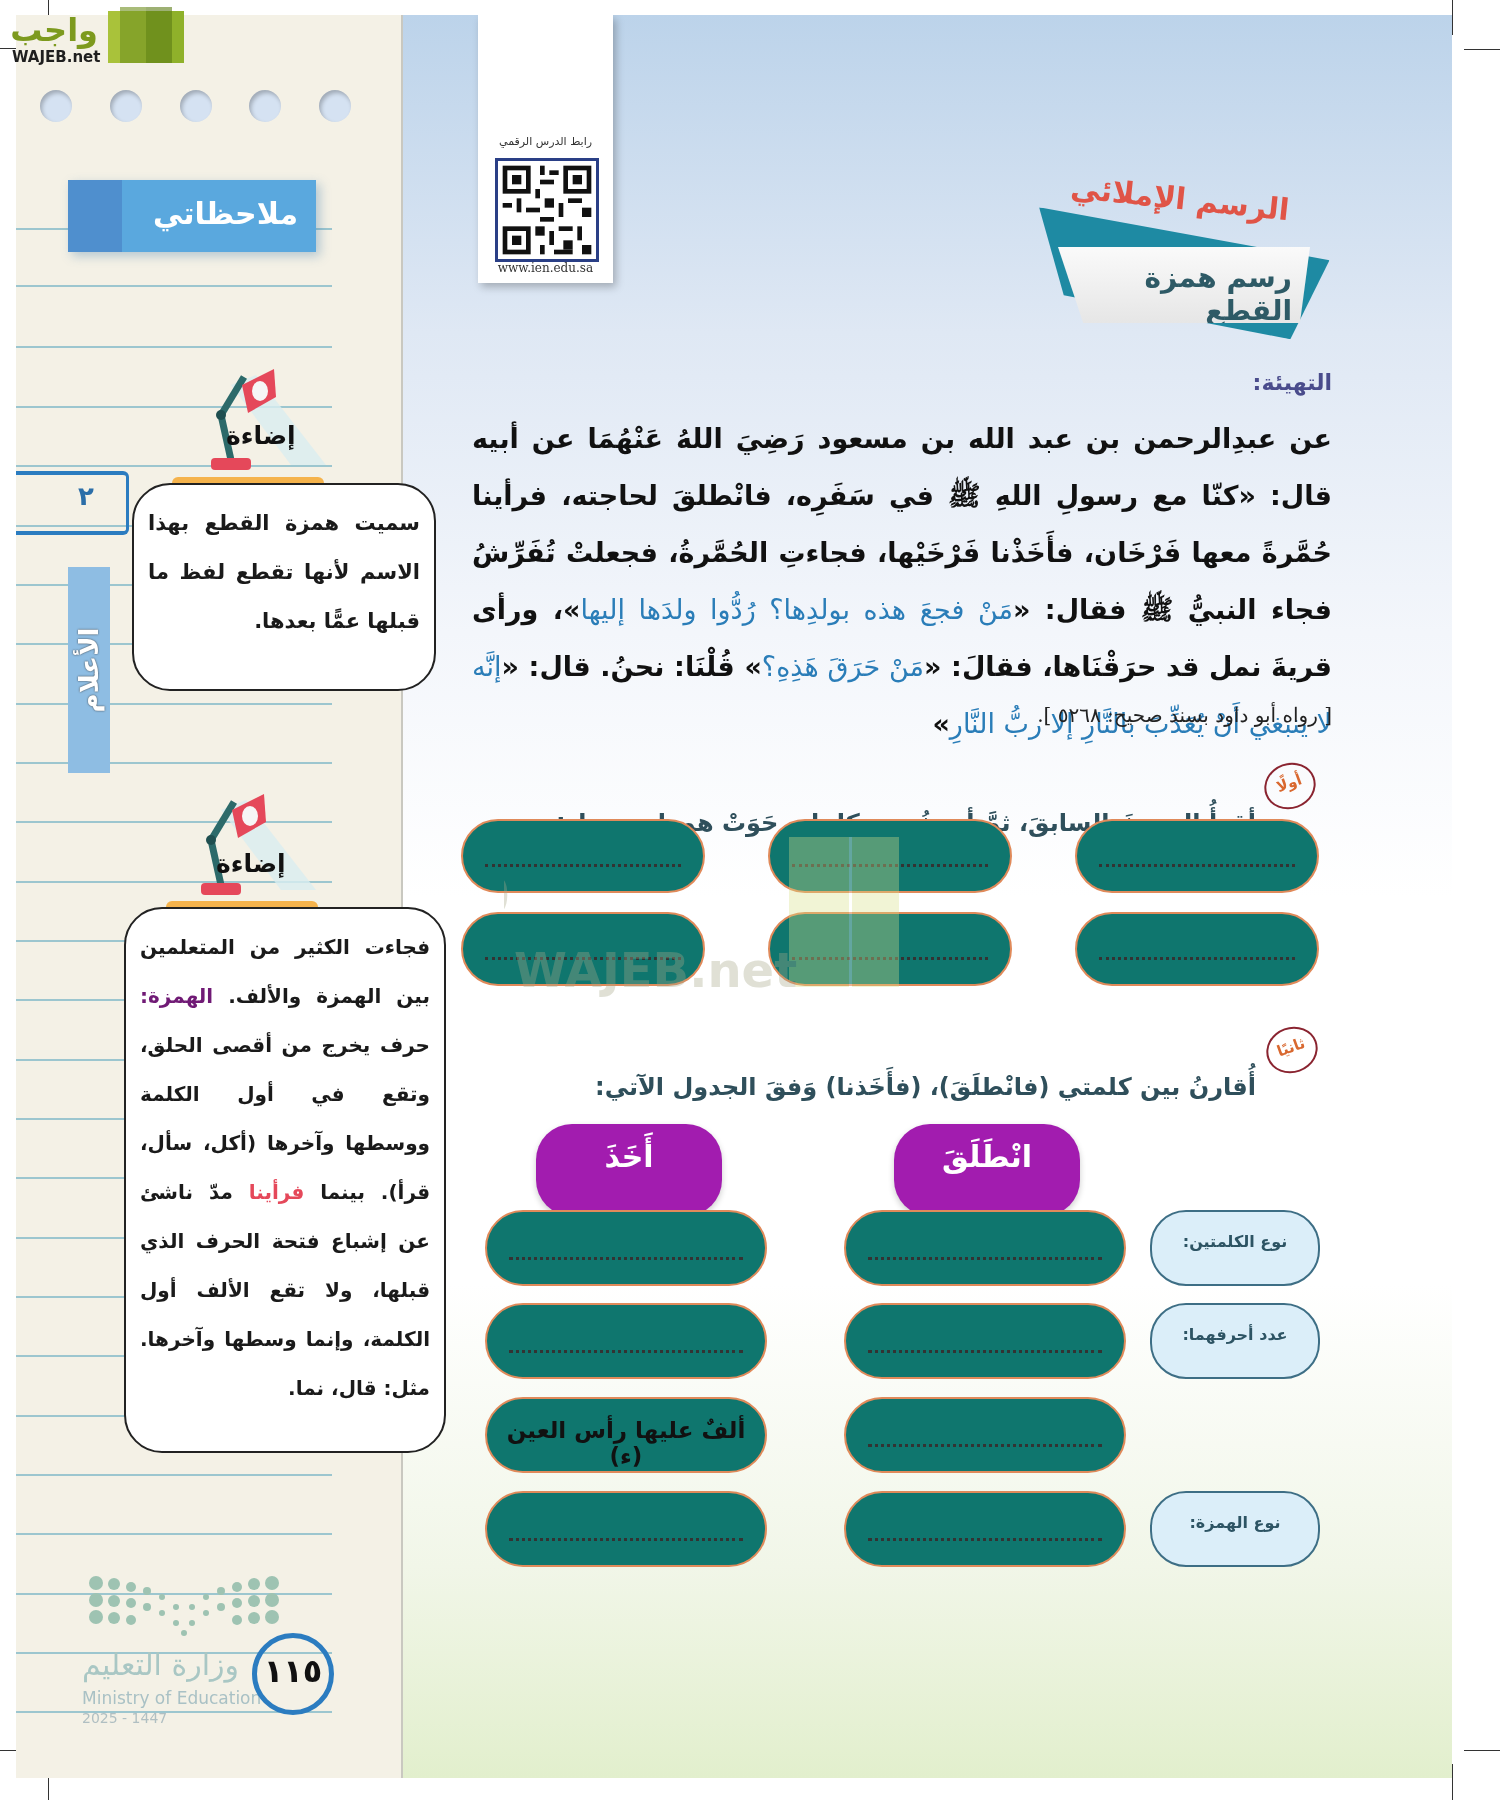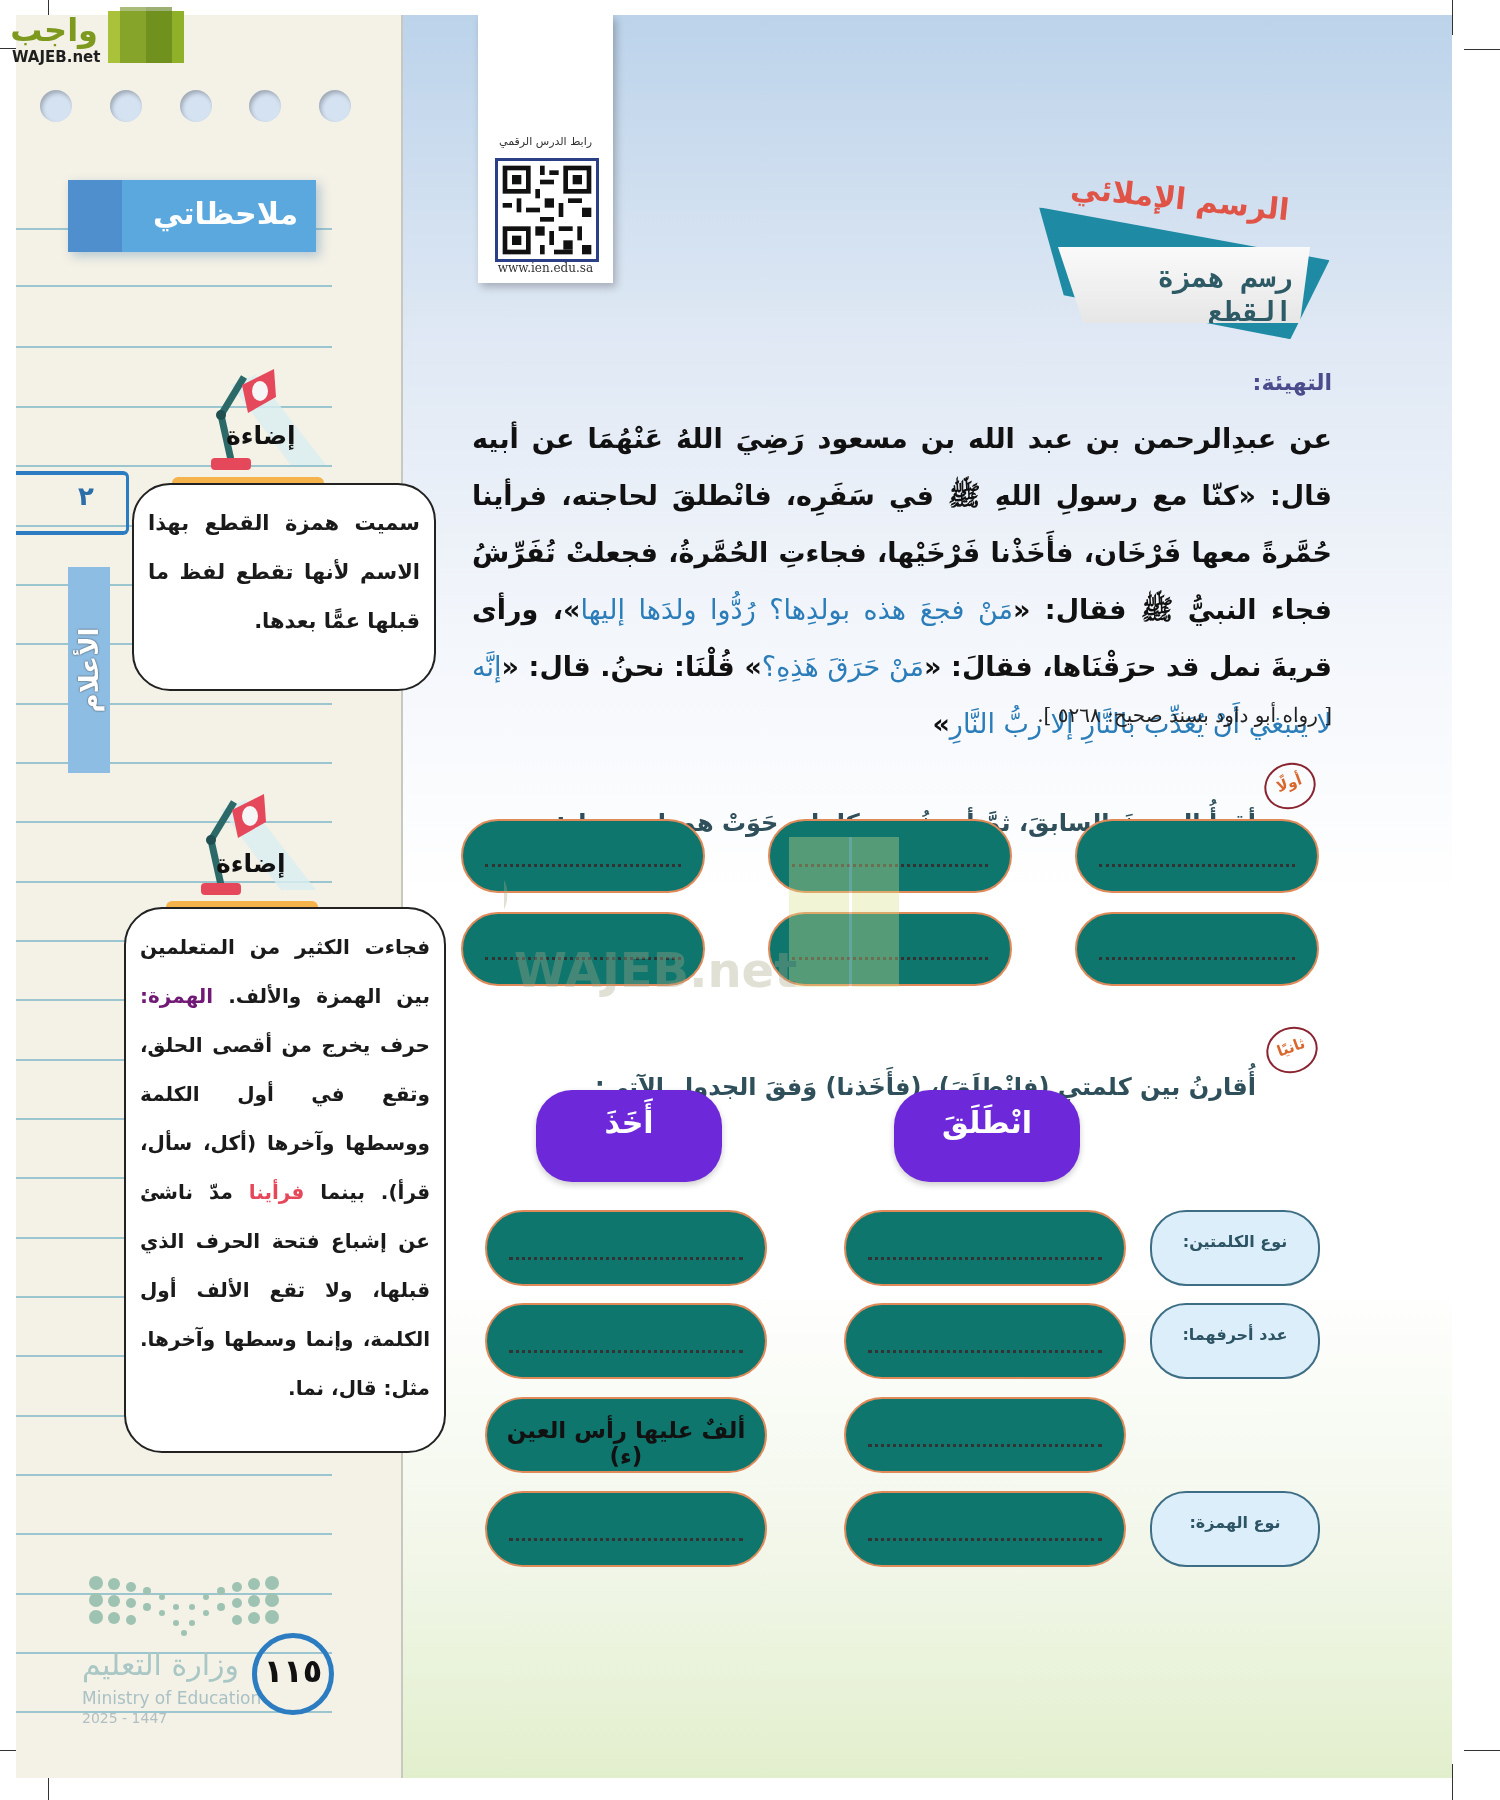--- a/index.html
+++ b/index.html
@@ -28,33 +28,33 @@
   .moe-yr{position:absolute;left:66px;top:1695px;font-size:14px;color:#b0bfc2;}
   .page-num{position:absolute;left:236px;top:1618px;width:72px;height:72px;border:5px solid #2b7cc0;border-radius:50%;}
   .page-num span{position:absolute;left:0;right:0;top:14px;text-align:center;font-size:32px;font-weight:bold;color:#111;}
   .qr-card{position:absolute;left:462px;top:0;width:135px;height:268px;background:#fff;box-shadow:3px 4px 8px rgba(0,0,0,.25);}
   .qr-card .cap{position:absolute;top:120px;left:0;right:0;text-align:center;font-size:11px;color:#333;direction:rtl;}
   .qr-card .qr{position:absolute;left:17px;top:143px;width:98px;height:98px;border:3px solid #2a3f86;background:#fff;}
   .qr-card .url{position:absolute;top:246px;left:0;right:0;text-align:center;font-size:12px;color:#333;font-family:"DejaVu Serif",serif;}
   .banner{position:absolute;left:1004px;top:150px;width:320px;height:180px;}
   .banner .back{position:absolute;left:20px;top:55px;width:290px;height:110px;background:#1e8aa3;transform:skewY(6deg) rotate(-1deg);clip-path:polygon(0 0,100% 25%,86% 100%,8% 78%);}
   .banner .front{position:absolute;left:38px;top:82px;width:252px;height:76px;background:linear-gradient(#fafafa,#e6e6e6);clip-path:polygon(0 0,100% 0,96% 100%,10% 100%);}
-  .banner .front span{position:absolute;right:18px;top:14px;font-size:28px;font-weight:bold;color:#2e5a66;direction:rtl;font-family:Liberation Mono, monospace;}
+  .banner .front span{position:absolute;right:18px;top:14px;font-size:28px;font-weight:bold;color:#2e5a66;direction:rtl;}
   .banner .top{position:absolute;left:30px;top:16px;width:260px;text-align:center;font-size:30px;font-weight:bold;color:#e05447;direction:rtl;transform:rotate(6deg);}
   .intro-label{position:absolute;right:120px;top:355px;font-size:22px;font-weight:bold;color:#4a4c8c;direction:rtl;}
   .passage{position:absolute;left:456px;top:395px;width:860px;direction:rtl;font-size:27px;font-weight:bold;line-height:57px;color:#111;text-align:justify;}
   .passage .hl{color:#2a7db8;font-weight:normal;}
   .source{position:absolute;right:120px;top:688px;font-size:20px;color:#222;direction:rtl;font-family:"DejaVu Serif",serif;}
   .q-badge{position:absolute;width:48px;height:42px;border:2px solid #8a2430;border-radius:50%;transform:rotate(-20deg);}
   .q-badge span{position:absolute;left:0;right:0;top:9px;text-align:center;color:#d9682f;font-size:15px;font-weight:bold;direction:rtl;}
   .q-text{position:absolute;font-size:24px;font-weight:bold;color:#2f4f5b;direction:rtl;margin-top:40px;}
   .pill{position:absolute;border:2px solid #e08a5a;border-radius:40px;background:#0f766e;}
   .pill .dots{position:absolute;left:22px;right:22px;bottom:24px;border-bottom:3px dotted #333;}
   .pill .txt{position:absolute;left:0;right:0;top:18px;text-align:center;font-size:23px;font-weight:bold;color:#111;direction:rtl;}
-  .word-btn{position:absolute;width:186px;height:92px;border-radius:36px;background:#6d28d9;box-shadow:0 3px 6px rgba(0,0,0,.2);}
+  .word-btn{position:absolute;width:186px;height:92px;border-radius:36px;background:#a21caf;box-shadow:0 3px 6px rgba(0,0,0,.2);margin-top:34px;}
   .word-btn span{position:absolute;left:0;right:0;top:15px;text-align:center;color:#fff;font-size:30px;font-weight:bold;direction:rtl;}
   .row-label{position:absolute;width:166px;height:72px;border:2px solid #3d6e85;border-radius:36px;background:#dbeef9;}
   .row-label span{position:absolute;left:0;right:0;top:20px;text-align:center;color:#2d5464;font-size:16px;font-weight:bold;direction:rtl;}
   .wm{position:absolute;left:488px;top:812px;opacity:.35;}
   .logo{position:absolute;left:8px;top:5px;}
 </style>
 </head>
 <body>
 
 <div class="crop" style="left:48px;top:0;width:1px;height:48px;"></div>

